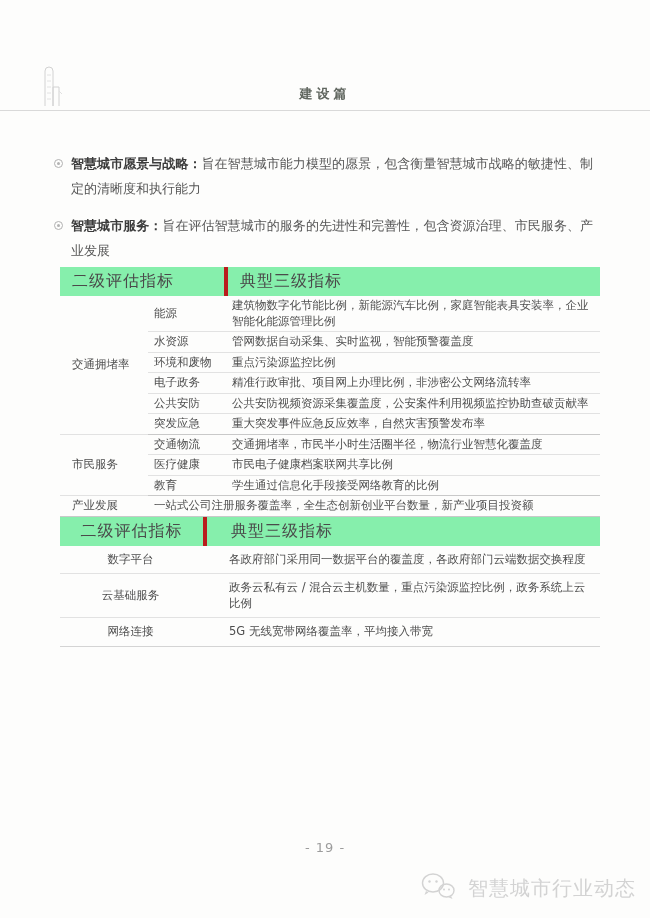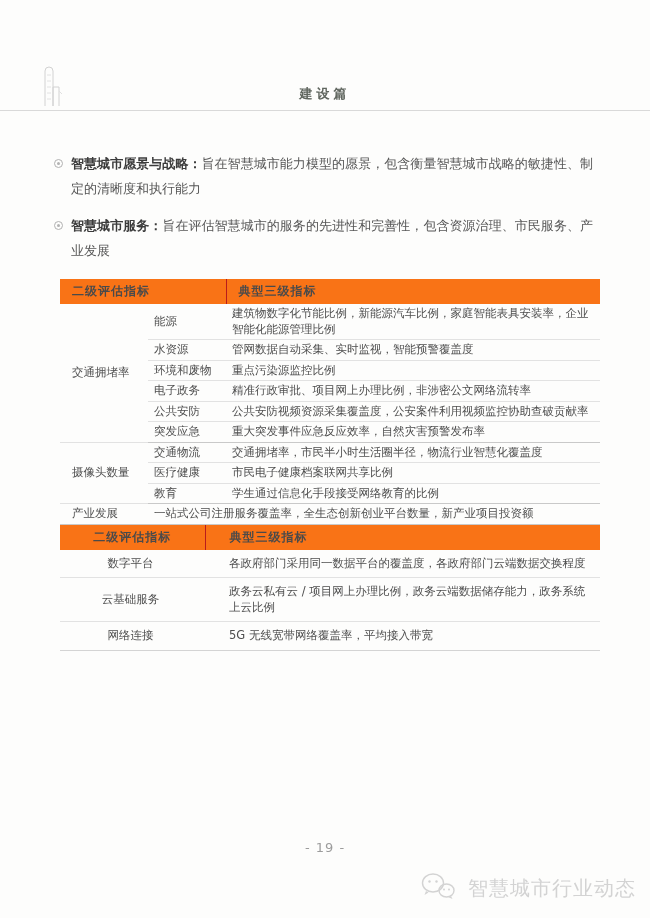--- a/index.html
+++ b/index.html
@@ -25,30 +25,30 @@
   .bullet .b-title { font-weight:bold; color:#3b3b3b; }
   .marker {
     position:absolute; left:-3px; top:8px; width:9px; height:9px;
     border:1px solid #b2b2b2; border-radius:50%;
   }
   .marker::after {
     content:""; position:absolute; left:2px; top:2px; width:3px; height:3px;
     background:#b2b2b2; border-radius:50%;
   }
   .bullet.b1 { margin-bottom:12px; }
-  .bullet.b2 { margin-bottom:16px; }
+  .bullet.b2 { margin-bottom:4px; }
   .bullet.b3 { margin-top:36px; margin-bottom:8px; }
   
   table { border-collapse:collapse; table-layout:fixed; width:540px; margin-left:3px;
           font-size:11.5px; color:#4e4e4e; }
   th {
-    background:#f97316; color:#4a4a4a; font-weight:bold; font-size:12px;
+    background:#86efac; color:#4a4a4a; font-weight:normal; font-size:16px;
     text-align:left; padding:4px 0 4px 12px; letter-spacing:1px;
   }
-  th + th { border-left:1px solid #b91c1c; }
+  th + th { border-left:4px solid #b91c1c; }
   td { border-bottom:1px solid #e2e2e2; padding:2px 4px 2px 6px;
        line-height:15.5px; vertical-align:middle; }
   .t1 col.c-group { width:88px; }
   .t1 col.c-sub   { width:78px; }
   .t1 td.group-cell { padding-left:12px; }
   .t1 tr.group-end td { border-bottom-color:#c9c9c9; }
   .t2 col.c-name { width:145px; }
   .t2 td.name-cell, .t2 th.th-center { text-align:center; padding-left:0; }
   .t2 td { padding-top:6px; padding-bottom:6px; }
   .t2 td.desc-cell, .t2 th.th-desc { padding-left:24px; }
@@ -123,21 +123,21 @@
       </tr>
       <tr>
         <td>公共安防</td>
         <td>公共安防视频资源采集覆盖度，公安案件利用视频监控协助查破贡献率</td>
       </tr>
       <tr class="group-end">
         <td>突发应急</td>
         <td>重大突发事件应急反应效率，自然灾害预警发布率</td>
       </tr>
       <tr>
-        <td class="group-cell" rowspan="3">摄像头数量</td>
+        <td class="group-cell" rowspan="3">市民服务</td>
         <td>交通物流</td>
         <td>交通拥堵率，市民半小时生活圈半径，物流行业智慧化覆盖度</td>
       </tr>
       <tr>
         <td>医疗健康</td>
         <td>市民电子健康档案联网共享比例</td>
       </tr>
       <tr class="group-end">
         <td>教育</td>
         <td>学生通过信息化手段接受网络教育的比例</td>
@@ -161,21 +161,21 @@
         <th class="th-desc">典型三级指标</th>
       </tr>
     </thead>
     <tbody>
       <tr>
         <td class="name-cell">数字平台</td>
         <td class="desc-cell">各政府部门采用同一数据平台的覆盖度，各政府部门云端数据交换程度</td>
       </tr>
       <tr>
         <td class="name-cell">云基础服务</td>
-        <td class="desc-cell">政务云私有云 / 项目网上办理比例，政务云端数据储存能力，政务系统上云比例</td>
+        <td class="desc-cell">政务云私有云 / 混合云主机数量，重点污染源监控比例，政务系统上云比例</td>
       </tr>
       <tr>
         <td class="name-cell">网络连接</td>
         <td class="desc-cell">5G 无线宽带网络覆盖率，平均接入带宽</td>
       </tr>
     </tbody>
   </table>
 
 </div>
 

